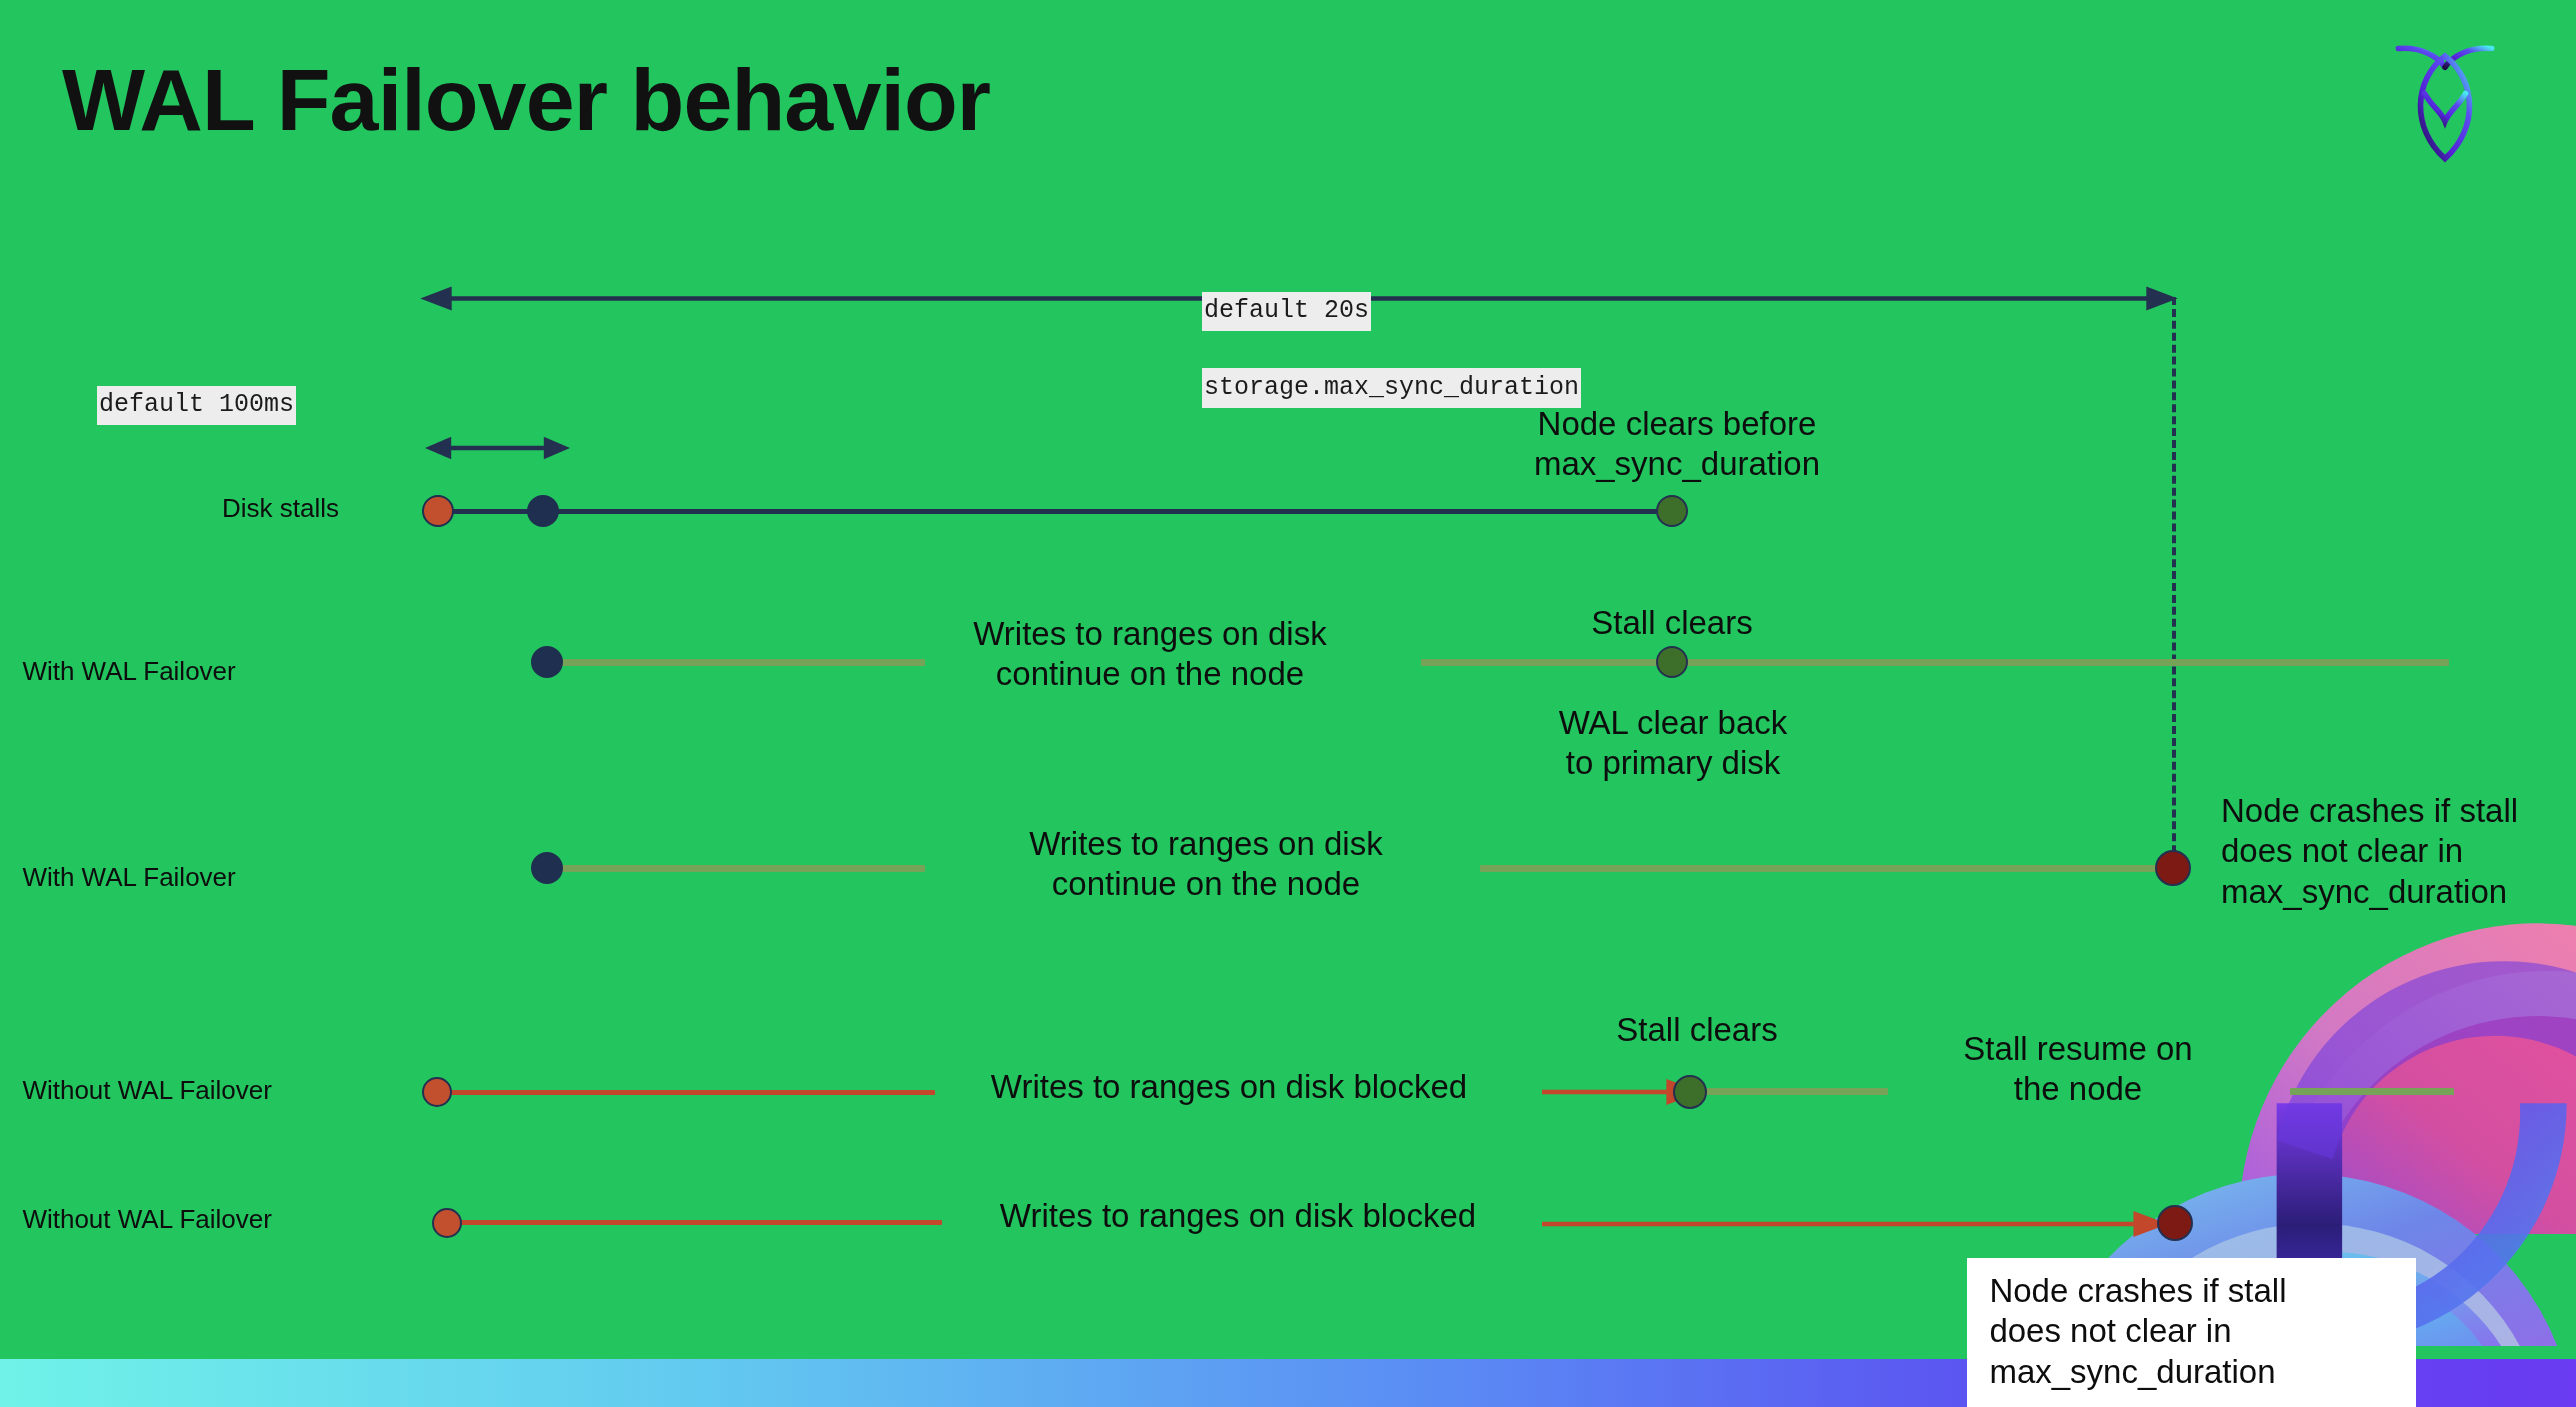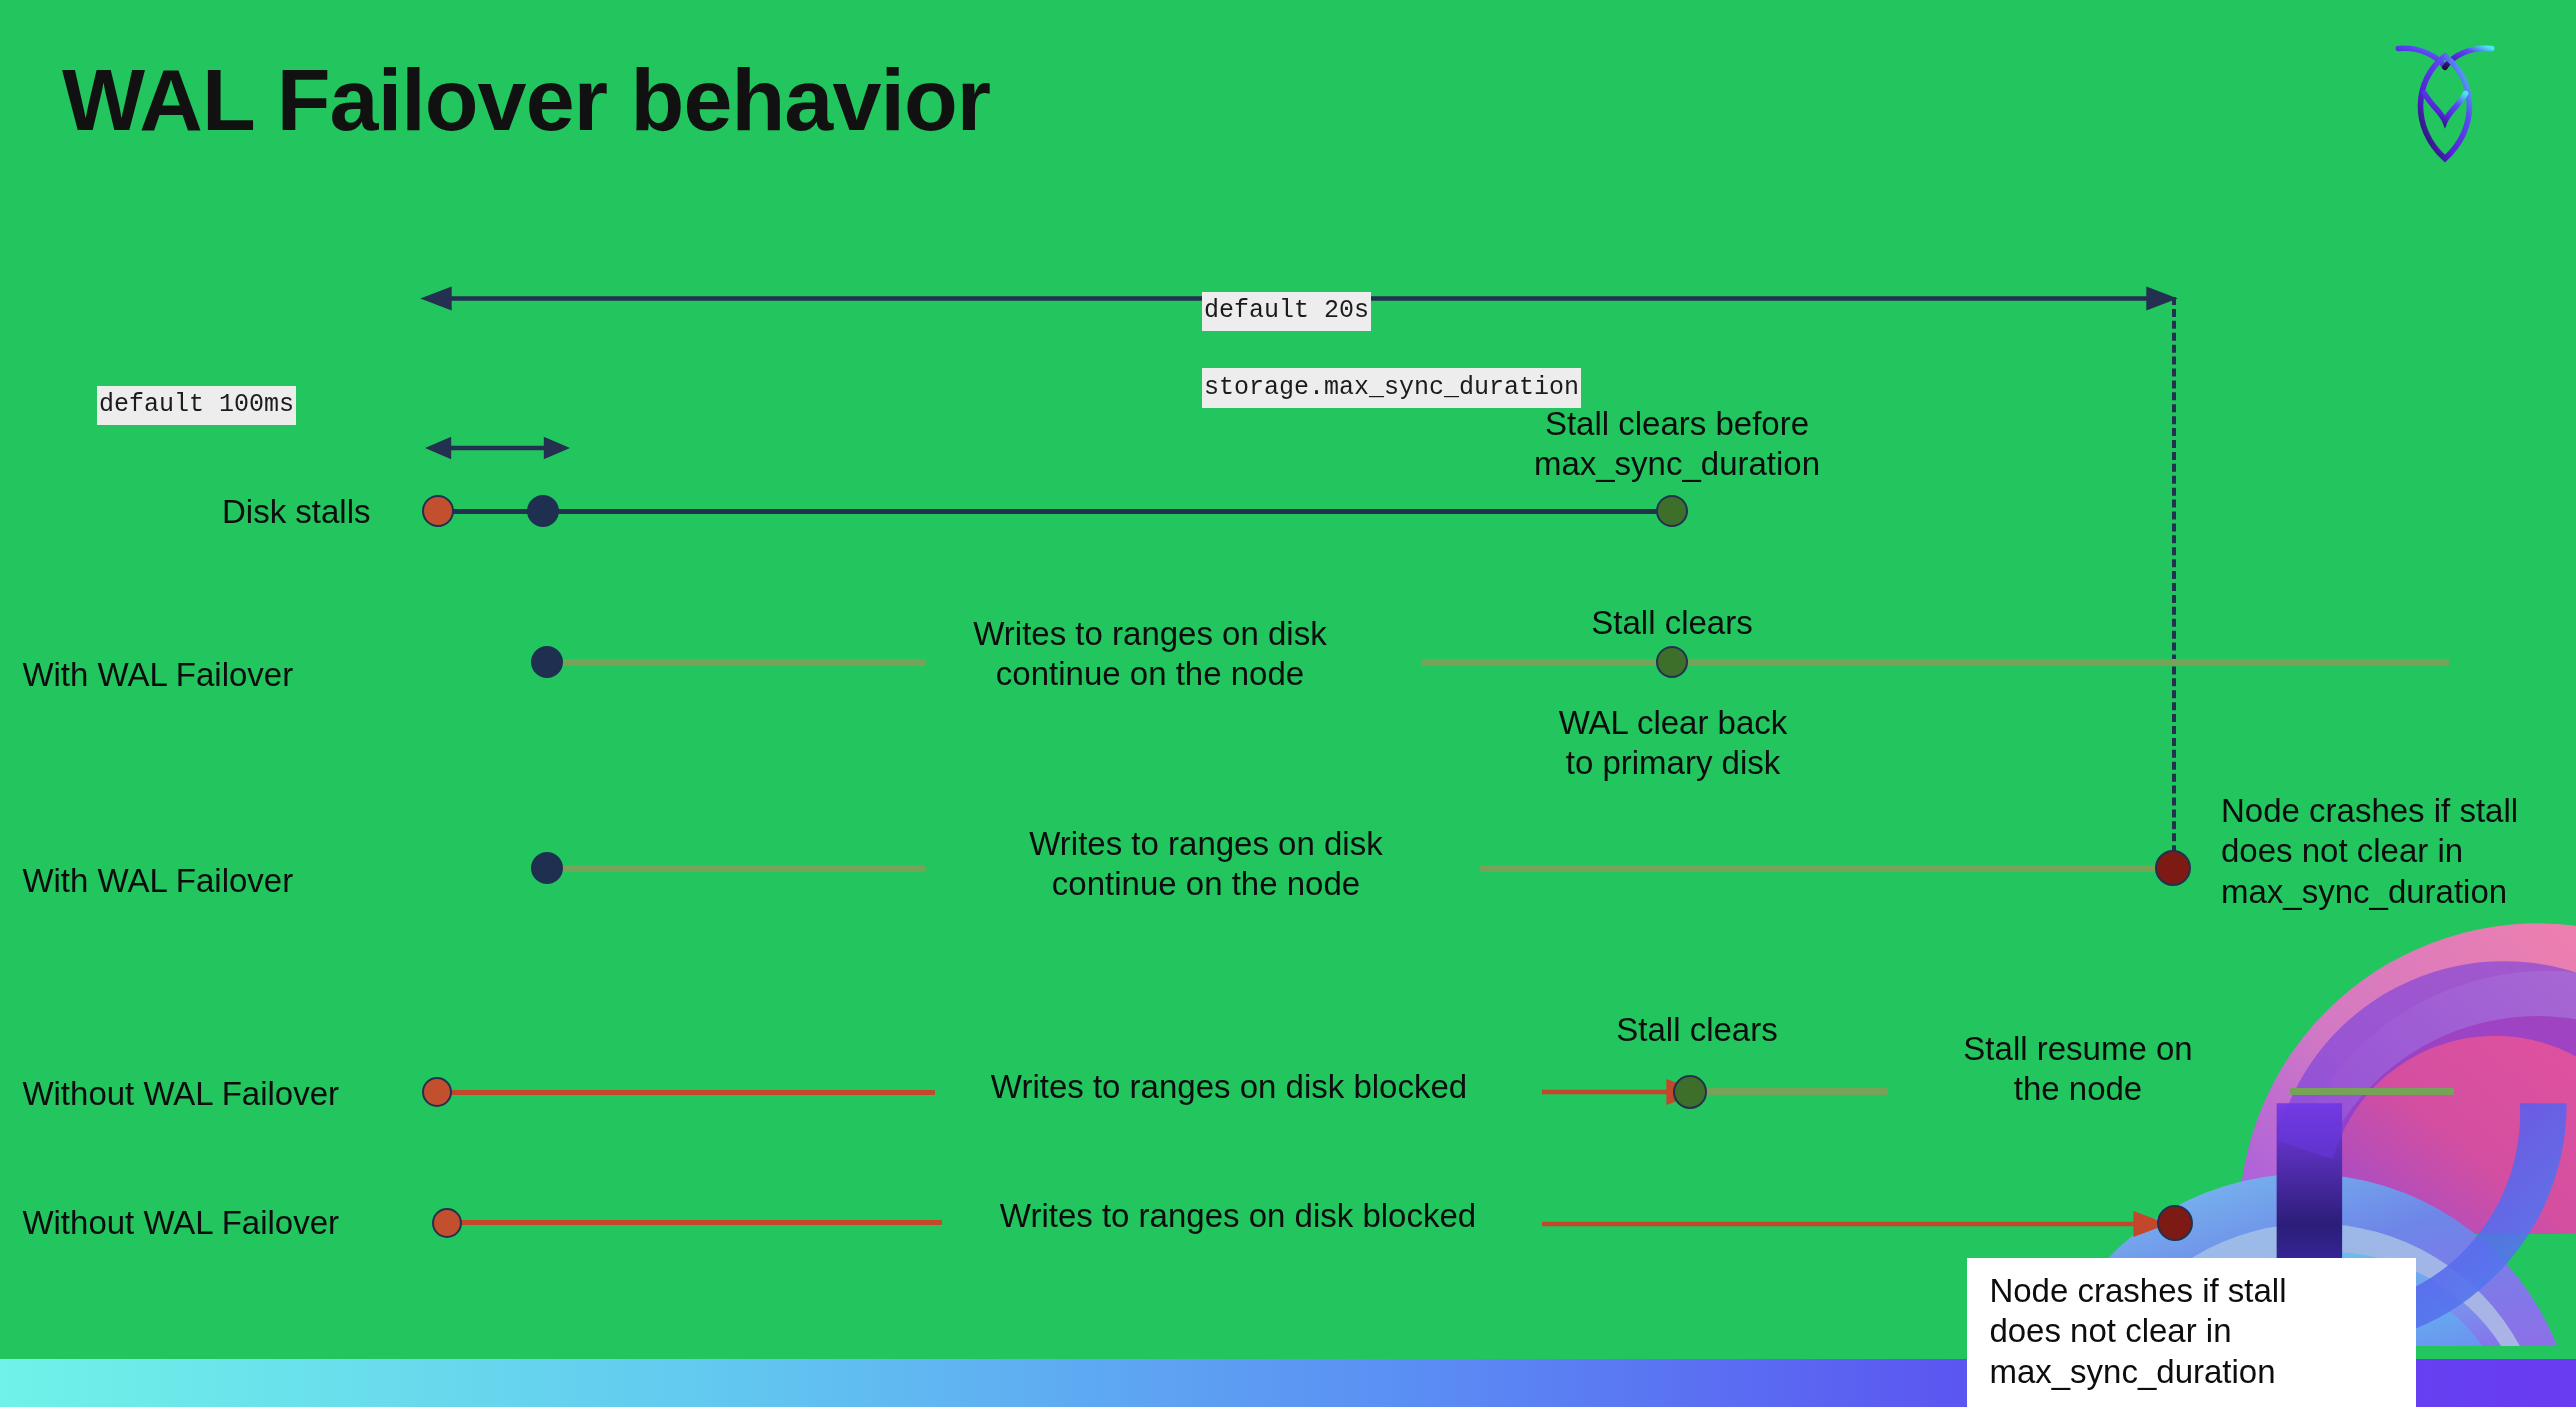--- a/index.html
+++ b/index.html
@@ -68,21 +68,21 @@
     line-height: 1.5;
   }
   .code-label span {
     background: #ededed;
     display: inline-block;
     padding: 0.9px 1.9px;
   }
 
   .row-label {
     position: absolute;
-    font-size: 33px;
+    font-size: 26px;
     color: #0d0d0d;
     white-space: nowrap;
   }
 
   .note {
     position: absolute;
     font-size: 33px;
     color: #0d0d0d;
     line-height: 1.22;
     white-space: pre-line;
@@ -236,21 +236,21 @@
   </svg>
 
   <div class="row-label" style="left:222px; top:493px;">Disk stalls</div>
 
   <div class="seg navy" style="left:439px; top:509px; width:1234px;"></div>
 
   <div class="dot red" style="left:422px; top:495px; width:32px; height:32px; border-color:#1F2F50;"></div>
   <div class="dot navy" style="left:527px; top:495px; width:32px; height:32px;"></div>
   <div class="dot green" style="left:1656px; top:495px; width:32px; height:32px;"></div>
 
-  <div class="note" style="left:1509px; top:404px; width:336px;">Stall clears before
+  <div class="note" style="left:1509px; top:404px; width:336px;">Node clears before
 max_sync_duration</div>
 
   <div class="row-label" style="left:22.4px; top:656px;">With WAL Failover</div>
 
   <div class="seg green" style="left:551px; top:659px; width:374px;"></div>
   <div class="seg green" style="left:1421px; top:659px; width:1028px;"></div>
 
   <div class="dot navy" style="left:531px; top:646px; width:32px; height:32px;"></div>
   <div class="dot green" style="left:1656px; top:646px; width:32px; height:32px;"></div>
 

